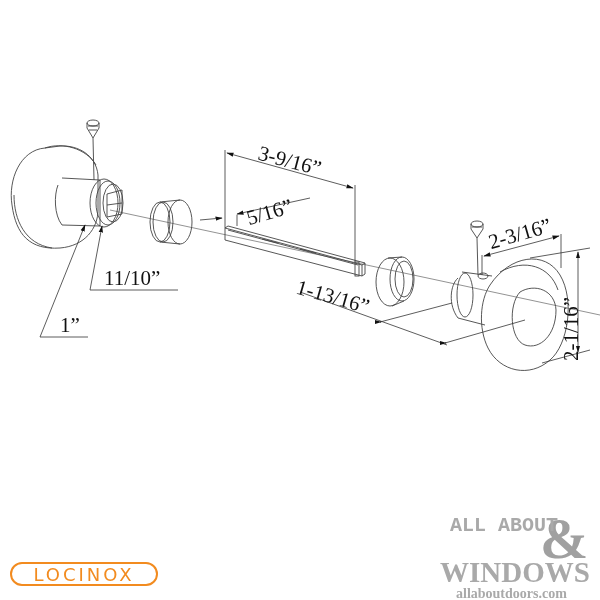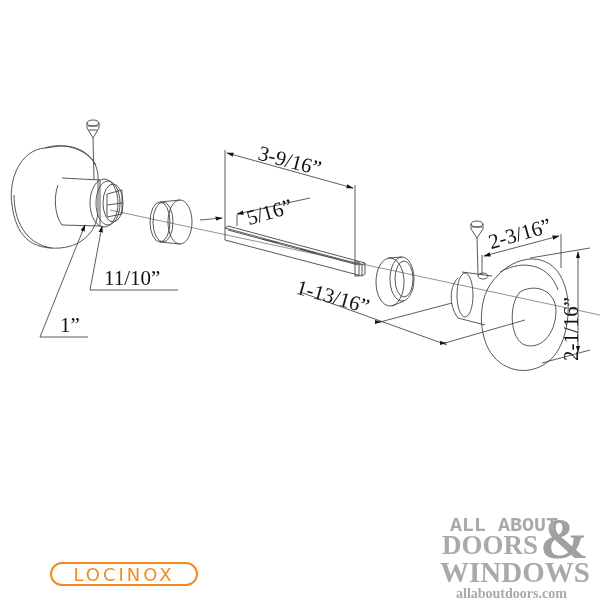--- a/index.html
+++ b/index.html
@@ -20,21 +20,20 @@
       left: 10px; top: 562px;
       width: 148px; height: 24px;
       border: 2.5px solid #f28b1f;
       border-radius: 13px;
       display: flex; align-items: center; justify-content: center;
       font-family: "DejaVu Sans", "Liberation Sans", sans-serif;
       font-size: 18px;
       letter-spacing: 3px;
       color: #f28b1f;
       box-sizing: border-box;
-      margin-left: 40px;
     }
     .brand-aad {
       position: absolute;
       left: 440px; top: 510px;
       width: 150px; height: 90px;
       font-family: "Liberation Serif", "DejaVu Serif", serif;
       color: #a9a9a9;
       font-weight: bold;
     }
     .aad-line1 { position: absolute; left: 10px; top: 4px; font-size: 20px; letter-spacing: 0px; font-family: Liberation Mono, monospace; }
@@ -170,18 +169,17 @@
   <div class="dim-label" style="left:492px; top:232px; transform:rotate(-16deg);">2-3/16”</div>
   <div class="dim-label" style="left:582px; top:340px; transform:rotate(-90deg);">2-1/16”</div>
 
   <div class="brand-locinox">
     <span>LOCINOX</span>
   </div>
 
   <div class="brand-aad">
     <div class="aad-amp">&amp;</div>
     <div class="aad-line1">ALL ABOUT</div>
-    <div class="aad-line2">DOORS</div>
     <div class="aad-line3">WINDOWS</div>
     <div class="aad-url">allaboutdoors.com</div>
   </div>
 
 </div>
 
 </body></html>

